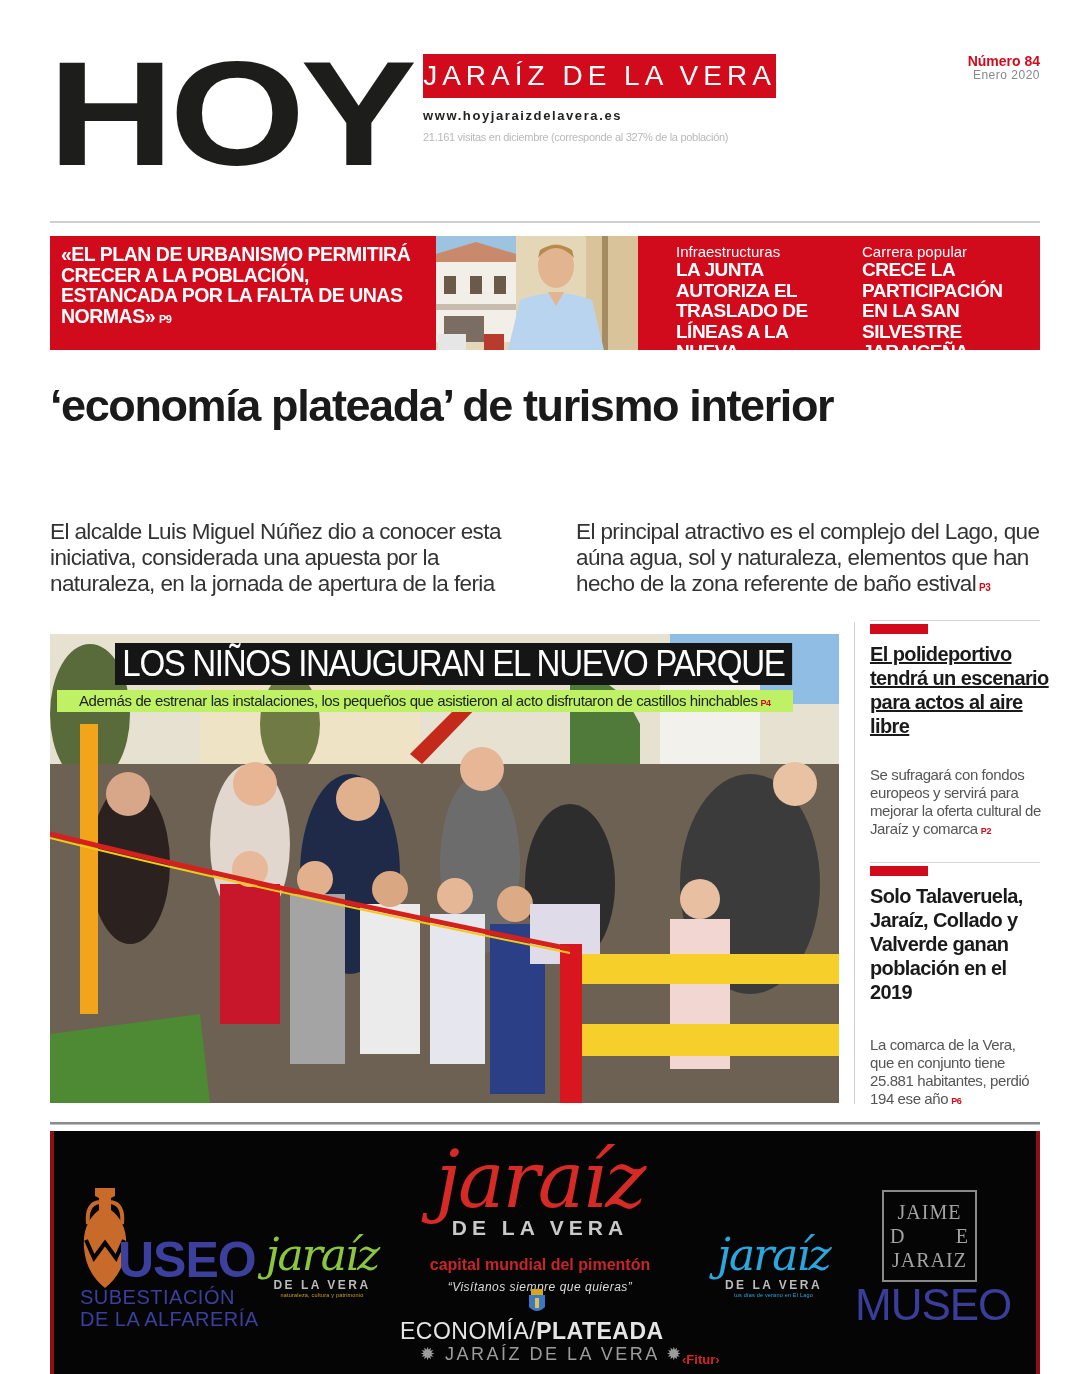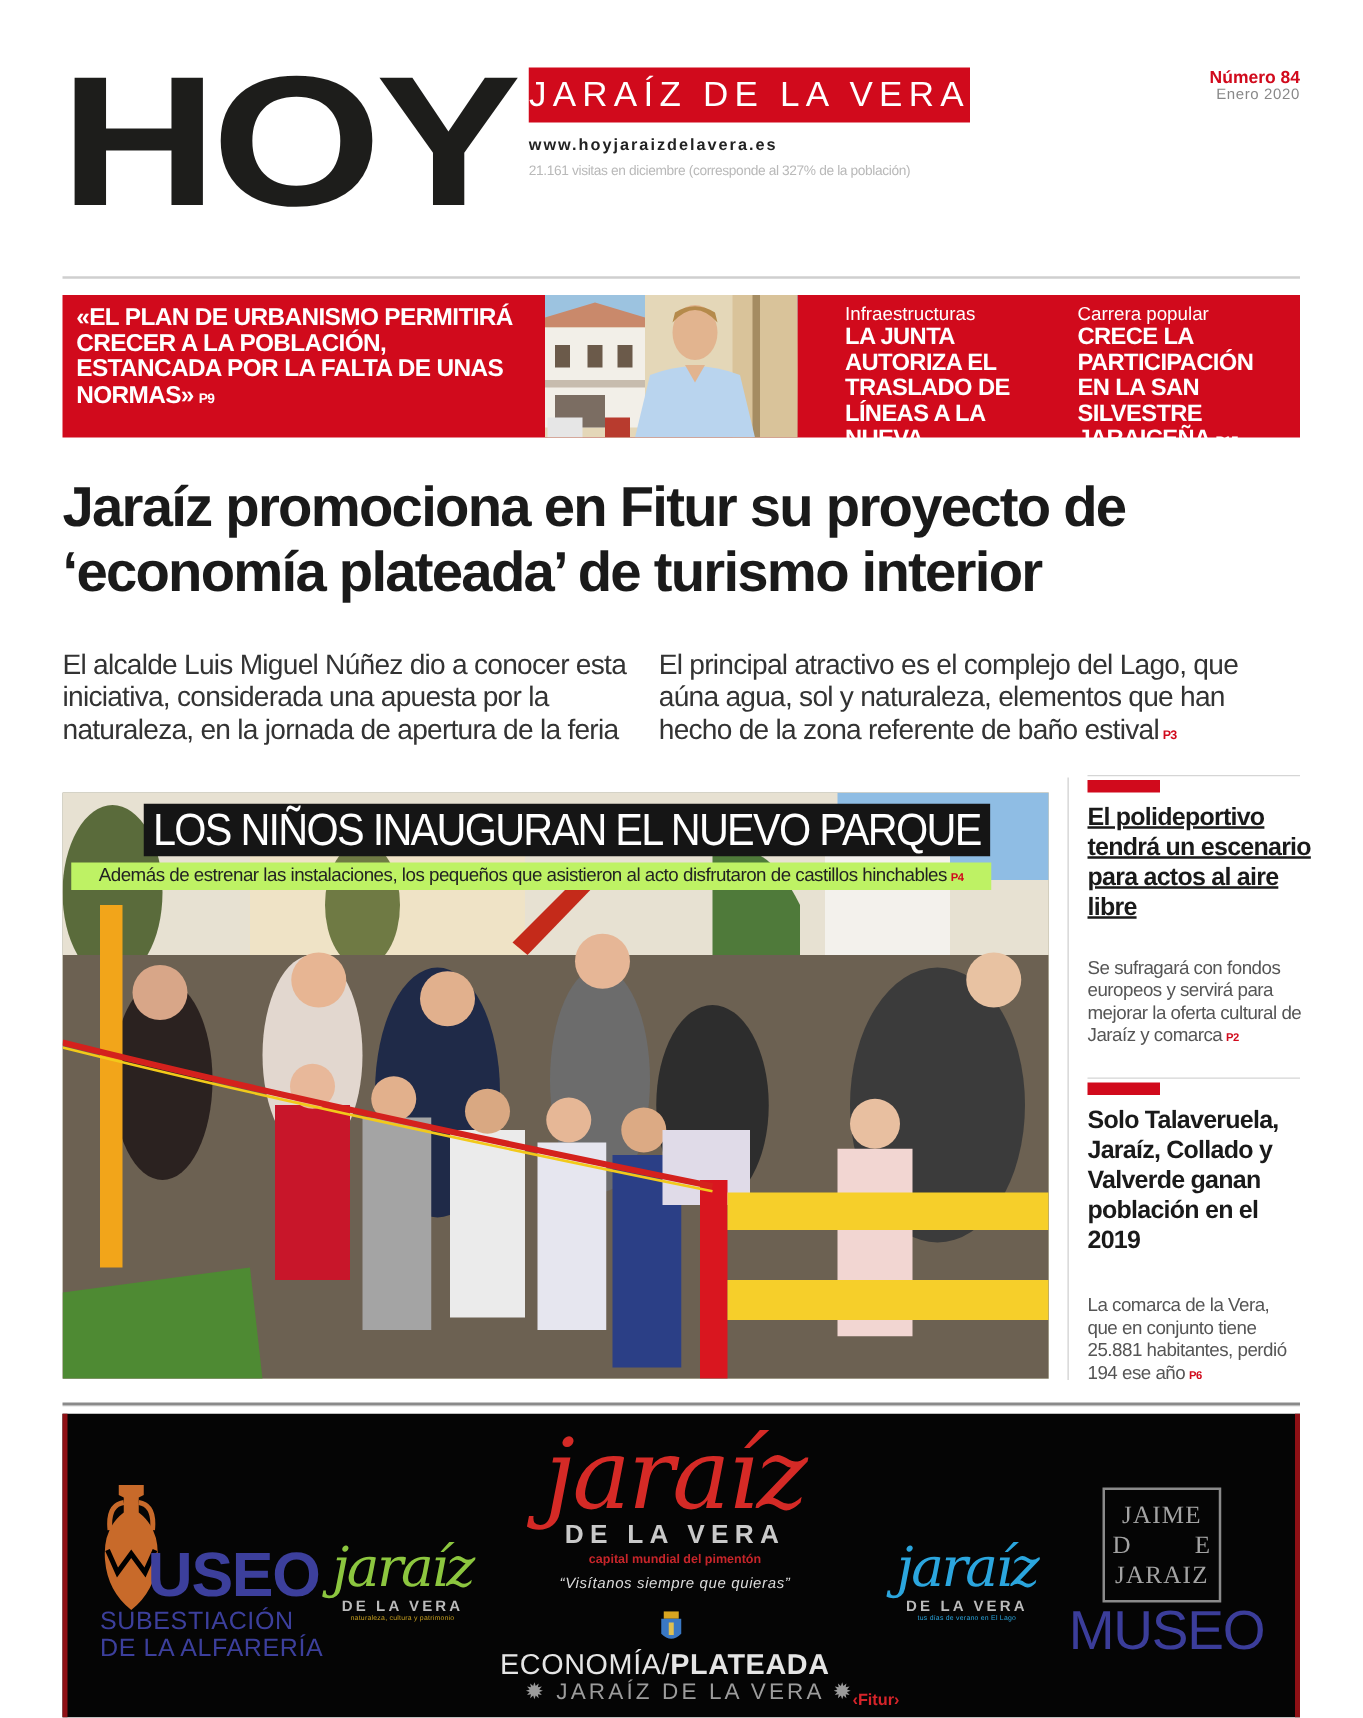--- a/index.html
+++ b/index.html
@@ -103,27 +103,26 @@
 </div>
 
 <div class="abs teaser" style="left:862px; top:243px; width:170px;">
   <div class="kicker">Carrera popular</div>
   <div class="head">
     <span>CRECE LA PARTICIPACIÓN EN LA SAN SILVESTRE JARAICEÑA</span><span class="pg">P15</span>
   </div>
 </div>
 
 <div class="abs main-head">
-  <div>Jaraíz promociona en Fitur su proyecto de</div>
   <div>‘economía plateada’ de turismo interior</div>
 </div>
 <div class="abs sub-col" style="left:50px; width:480px;">
   <span>El alcalde Luis Miguel Núñez dio a conocer esta iniciativa, considerada una apuesta por la naturaleza, en la jornada de apertura de la feria</span>
 </div>
-<div class="abs sub-col" style="left:527px; width:495px;">
+<div class="abs sub-col" style="left:576px; width:495px;">
   <span>El principal atractivo es el complejo del Lago, que aúna agua, sol y naturaleza, elementos que han hecho de la zona referente de baño estival</span><span class="pg">P3</span>
 </div>
 
 <div class="abs photo">
   <svg width="789" height="469" viewBox="0 0 789 469">
     <rect x="0" y="0" width="789" height="469" fill="#cfc7b4"></rect>
     <rect x="0" y="0" width="789" height="150" fill="#e7e1d2"></rect>
     <rect x="620" y="0" width="169" height="70" fill="#8fbde4"></rect>
     <rect x="150" y="20" width="220" height="120" fill="#efe3c6"></rect>
     <rect x="610" y="30" width="100" height="110" fill="#f3f1ec"></rect>
@@ -205,21 +204,21 @@
 
 <div class="abs" style="left:257px; top:1232px; width:130px; text-align:center;">
   <div class="script-logo" style="font-size:44px; line-height:46px; color:#8cc63f;">jaraíz</div>
   <div class="de-la-vera">DE LA VERA</div>
   <div class="tiny-tag" style="color:#c8a020;">naturaleza, cultura y patrimonio</div>
 </div>
 
 <div class="abs" style="left:425px; top:1140px; width:230px; text-align:center;">
   <div class="script-logo" style="font-size:78px; line-height:80px; color:#d52a26;">jaraíz</div>
   <div style="font-size:21px; letter-spacing:5px; color:#c9c9c9; font-weight:bold; margin-top:-4px;">DE LA VERA</div>
-  <div style="font-size:10px; color:#c7252a; font-weight:bold; margin-top:2px;">capital mundial del pimentón</div>
+  <div style="font-size:16px; color:#c7252a; font-weight:bold; margin-top:16px;">capital mundial del pimentón</div>
   <div style="font-size:12px; color:#dcdcdc; font-style:italic; margin-top:6px; letter-spacing:0.5px;">“Visítanos siempre que quieras”</div>
 </div>
 <div class="abs" style="left:528px; top:1289px;">
   <svg width="18" height="26" viewBox="0 0 18 26">
     <rect x="3" y="0" width="12" height="6" fill="#d9a520"></rect>
     <path d="M1,6 L17,6 L17,18 Q9,26 1,18 Z" fill="#3a78c4"></path>
     <rect x="7" y="9" width="4" height="10" fill="#e0c050"></rect>
   </svg>
 </div>
 <div class="abs" style="left:400px; top:1318px; font-size:23px; color:#e5e5e5; letter-spacing:0.5px;">

